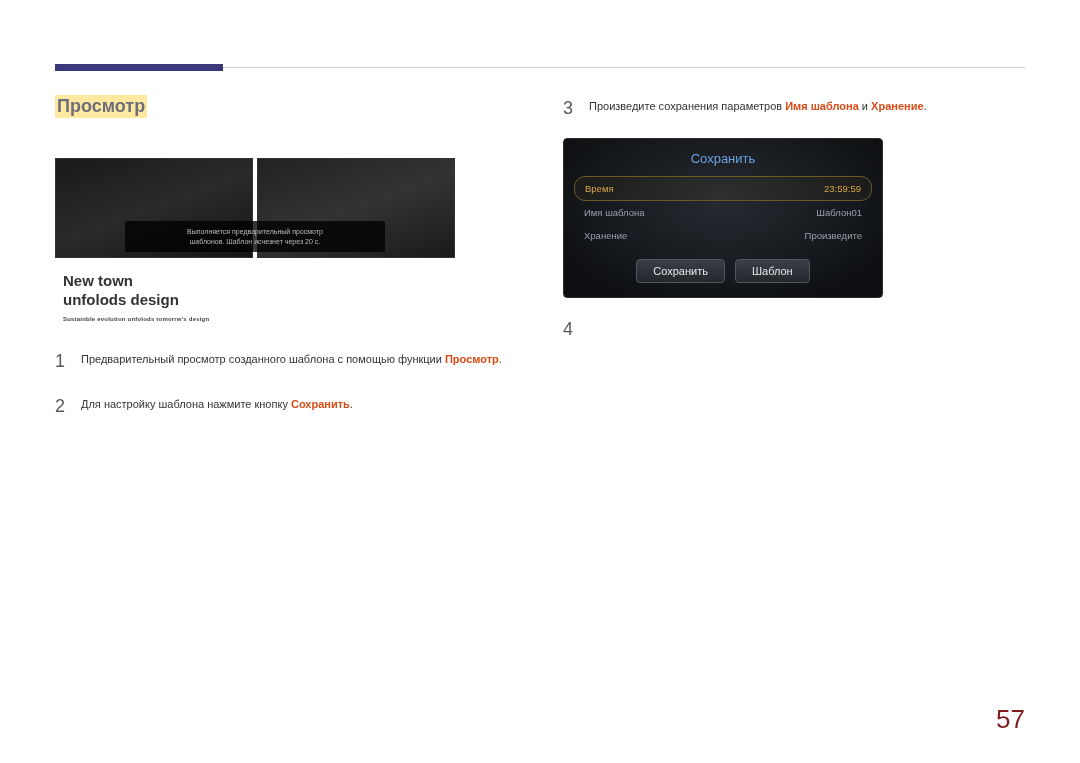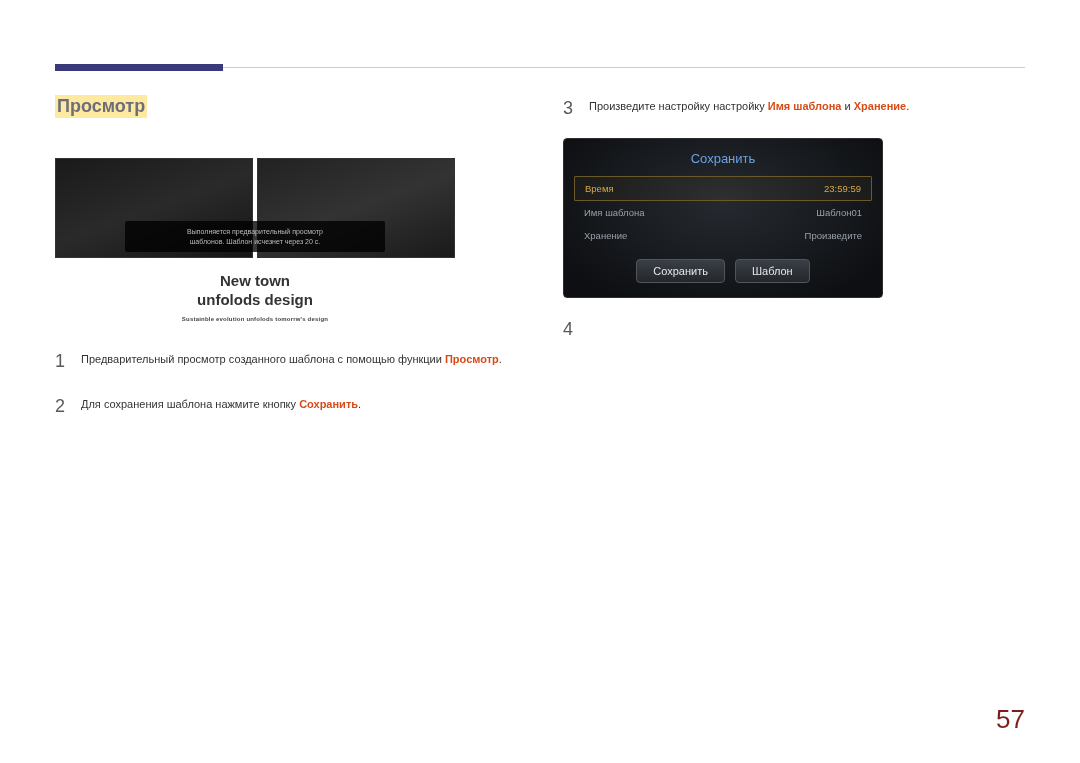--- a/index.html
+++ b/index.html
@@ -75,21 +75,21 @@
     width: 260px;
     background: rgba(0,0,0,0.78);
     color: #bbb;
     font-size: 7px;
     text-align: center;
     padding: 6px 8px;
     line-height: 1.35;
     border-radius: 2px;
   }
   .preview-bottom {
-    text-align: center;
+    text-align: left;
     padding: 14px 8px 8px;
   }
   .preview-h1 {
     font-size: 15px;
     font-weight: bold;
     color: #333;
     line-height: 1.25;
   }
   .preview-sub {
     font-size: 6px;
@@ -143,21 +143,21 @@
     display: flex;
     justify-content: space-between;
     align-items: center;
     padding: 6px 10px;
     font-size: 9.5px;
   }
   .dlg-row.sel {
     color: #d8a64a;
     border: 1px solid #6a5a2a;
     background: rgba(255,200,80,0.04);
-    border-radius: 1px;
+    border-radius: 11px;
     text-align: right;
   }
   .dlg-row:not(.sel) { color: #9aa0a9; }
   .dlg-buttons {
     display: flex;
     justify-content: center;
     gap: 10px;
     margin-top: 12px;
   }
   .dlg-btn {
@@ -211,30 +211,30 @@
     <div class="step">
       <div class="step-num">1</div>
       <div class="step-body">
         <span>Предварительный просмотр созданного шаблона с помощью функции </span><span class="em-orange">Просмотр</span><span>.</span>
       </div>
     </div>
 
     <div class="step">
       <div class="step-num">2</div>
       <div class="step-body">
-        <span>Для сохранения шаблона нажмите кнопку </span><span class="em-orange">Сохранить</span><span>.</span>
+        <span>Для настройку шаблона нажмите кнопку </span><span class="em-orange">Сохранить</span><span>.</span>
       </div>
     </div>
   </div>
 
   <div class="col">
     <div class="step" style="margin-top:0;">
       <div class="step-num">3</div>
       <div class="step-body">
-        <span>Произведите настройку настройку </span><span class="em-orange">Имя шаблона</span><span> и </span><span class="em-orange">Хранение</span><span>.</span>
+        <span>Произведите сохранения параметров </span><span class="em-orange">Имя шаблона</span><span> и </span><span class="em-orange">Хранение</span><span>.</span>
       </div>
     </div>
 
     <div class="dialog">
       <div class="dialog-title">Сохранить</div>
       <div class="dlg-row sel">
         <span>Время</span>
         <span>23:59:59</span>
       </div>
       <div class="dlg-row">

